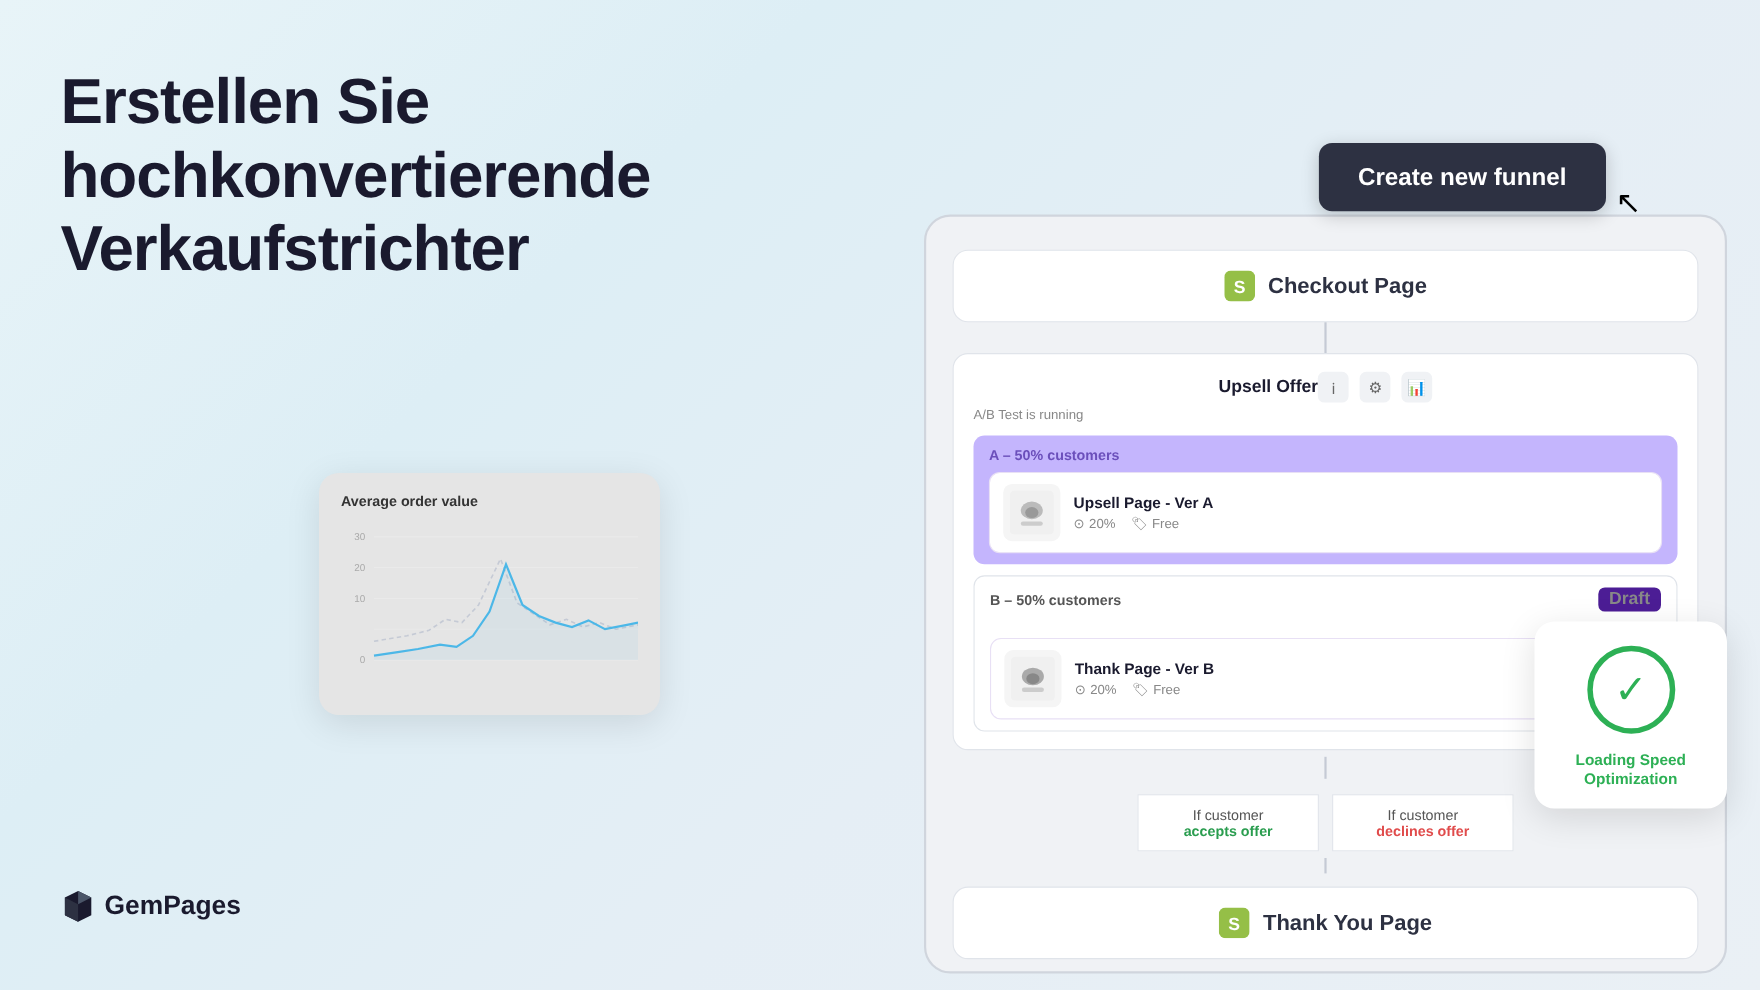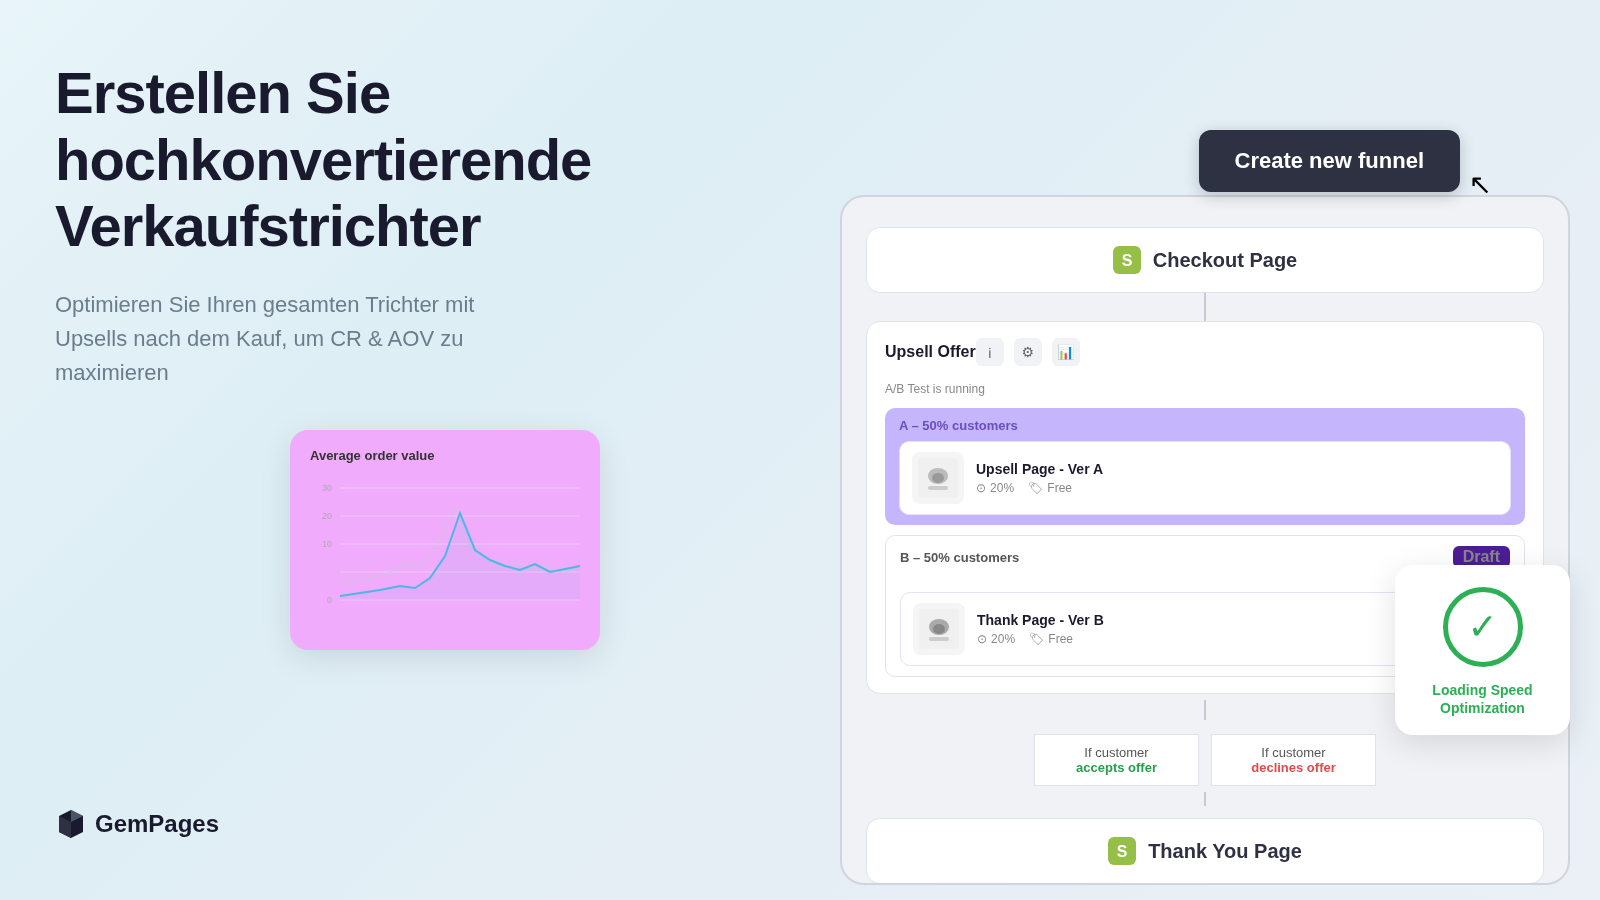--- a/index.html
+++ b/index.html
@@ -35,21 +35,21 @@
       max-width: 480px;
     }
 
     
     .chart-card {
       position: absolute;
       left: 290px;
       top: 430px;
       width: 310px;
       height: 220px;
-      background: #f0abfc;
+      background: #e5e5e5;
       border-radius: 18px;
       box-shadow: 0 8px 32px rgba(0,0,0,0.1);
       padding: 18px 20px 12px;
     }
     .chart-title {
       font-size: 13px;
       font-weight: 600;
       color: #333;
       margin-bottom: 10px;
     }
@@ -149,22 +149,22 @@
     .upsell-box {
       background: white;
       border-radius: 14px;
       border: 1.5px solid #e0e4ea;
       padding: 16px 18px;
       margin-bottom: 0;
     }
     .upsell-header {
       display: flex;
       align-items: center;
-      justify-content: flex-start;
-      margin-bottom: 16px;
+      justify-content: center;
+      margin-bottom: 4px;
     }
     .upsell-title {
       font-size: 16px;
       font-weight: 700;
       color: #1a1a2e;
     }
     .upsell-subtitle {
       font-size: 12px;
       color: #888;
       margin-bottom: 12px;
@@ -340,21 +340,20 @@
     .chart-line-dashed { fill: none; stroke: #c5cad5; stroke-width: 1.5; stroke-dasharray: 4,3; }
     .chart-fill { fill: rgba(77,184,232,0.08); }
     .chart-axis-label { font-size: 9px; fill: #aaa; }
     .chart-grid { stroke: #eee; stroke-width: 0.5; }
   </style>
 </head>
 <body>
 
 <div class="left-section">
   <h1 class="hero-title">Erstellen Sie hochkonvertierende Verkaufstrichter</h1>
-  <p class="hero-subtitle">Optimieren Sie Ihren gesamten Trichter mit Upsells nach dem Kauf, um CR &amp; AOV zu maximieren</p>
 </div>
 
 <div class="chart-card">
   <div class="chart-title">Average order value</div>
   <svg class="chart-area" viewBox="0 0 270 140">
 
     <line x1="30" y1="10" x2="270" y2="10" class="chart-grid"></line>
     <line x1="30" y1="38" x2="270" y2="38" class="chart-grid"></line>
     <line x1="30" y1="66" x2="270" y2="66" class="chart-grid"></line>
     <line x1="30" y1="94" x2="270" y2="94" class="chart-grid"></line>

